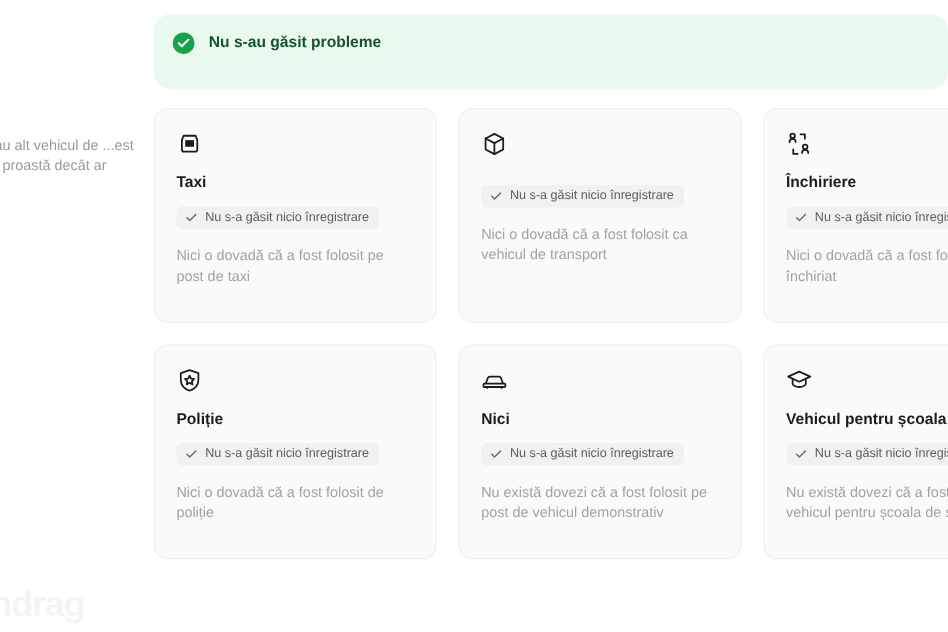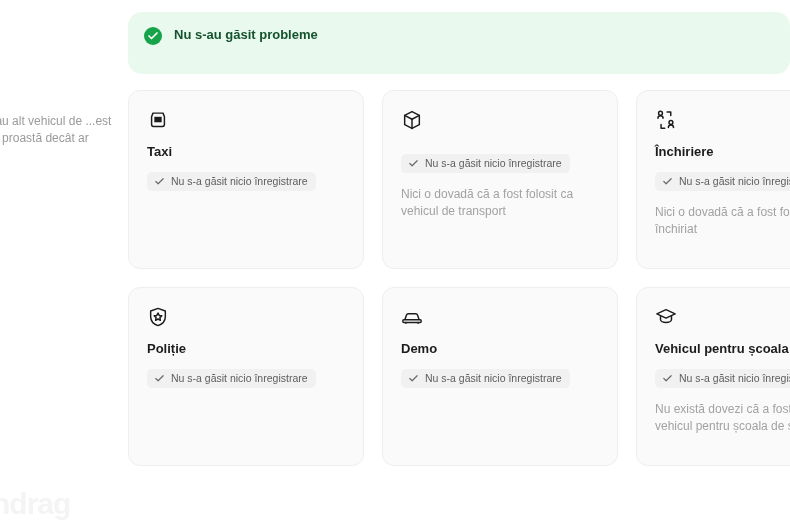--- a/index.html
+++ b/index.html
@@ -229,20 +229,21 @@
         </div>
         <div class="card-title">Taxi</div>
         <div class="card-badge">
           <span class="chk">
             <svg width="11" height="11" viewBox="0 0 24 24" fill="none" stroke="currentColor" stroke-width="2.6" stroke-linecap="round" stroke-linejoin="round">
               <polyline points="20 6 9 17 4 12"></polyline>
             </svg>
           </span>
           <span class="card-badge-text">Nu s-a găsit nicio înregistrare</span>
         </div>
+        <div class="card-desc">Nici o dovadă că a fost folosit pe post de taxi</div>
       </div>
 
       <div class="card">
         <div class="card-icon">
           <svg width="22" height="22" viewBox="0 0 24 24" fill="none" stroke="currentColor" stroke-width="1.6" stroke-linecap="round" stroke-linejoin="round">
             <path d="M12 2.8 L20 7 v10 l-8 4.2 -8 -4.2 V7 Z"></path>
             <path d="M4 7 l8 4.2 8 -4.2"></path>
             <path d="M12 11.2 v10"></path>
           </svg>
         </div>
@@ -289,40 +290,42 @@
         </div>
         <div class="card-title">Poliție</div>
         <div class="card-badge">
           <span class="chk">
             <svg width="11" height="11" viewBox="0 0 24 24" fill="none" stroke="currentColor" stroke-width="2.6" stroke-linecap="round" stroke-linejoin="round">
               <polyline points="20 6 9 17 4 12"></polyline>
             </svg>
           </span>
           <span class="card-badge-text">Nu s-a găsit nicio înregistrare</span>
         </div>
+        <div class="card-desc">Nici o dovadă că a fost folosit de poliție</div>
       </div>
 
       <div class="card">
         <div class="card-icon">
           <svg width="22" height="22" viewBox="0 0 24 24" fill="none" stroke="currentColor" stroke-width="1.6" stroke-linecap="round" stroke-linejoin="round">
             <path d="M4.4 14.4 L6 9.8 a2 2 0 0 1 1.9 -1.3 h8.2 a2 2 0 0 1 1.9 1.3 l1.6 4.6"></path>
             <path d="M3 15 h18 a1 1 0 0 1 1 1 v1 a1 1 0 0 1 -1 1 H3 a1 1 0 0 1 -1 -1 v-1 a1 1 0 0 1 1 -1 Z"></path>
             <path d="M5.4 18 v0.9"></path>
             <path d="M18.6 18 v0.9"></path>
           </svg>
         </div>
-        <div class="card-title">Demo</div>
-        <div class="card-badge">
-          <span class="chk">
-            <svg width="11" height="11" viewBox="0 0 24 24" fill="none" stroke="currentColor" stroke-width="2.6" stroke-linecap="round" stroke-linejoin="round">
-              <polyline points="20 6 9 17 4 12"></polyline>
-            </svg>
-          </span>
-          <span class="card-badge-text">Nu s-a găsit nicio înregistrare</span>
-        </div>
+        <div class="card-title">Nici</div>
+        <div class="card-badge">
+          <span class="chk">
+            <svg width="11" height="11" viewBox="0 0 24 24" fill="none" stroke="currentColor" stroke-width="2.6" stroke-linecap="round" stroke-linejoin="round">
+              <polyline points="20 6 9 17 4 12"></polyline>
+            </svg>
+          </span>
+          <span class="card-badge-text">Nu s-a găsit nicio înregistrare</span>
+        </div>
+        <div class="card-desc">Nu există dovezi că a fost folosit pe post de vehicul demonstrativ</div>
       </div>
 
       <div class="card">
         <div class="card-icon">
           <svg width="22" height="22" viewBox="0 0 24 24" fill="none" stroke="currentColor" stroke-width="1.6" stroke-linecap="round" stroke-linejoin="round">
             <path d="M12 4 L22 8.6 L12 13.2 L2 8.6 Z"></path>
             <path d="M6 10.6 v4.2 c0 1.8 2.7 3.2 6 3.2 s6 -1.4 6 -3.2 v-4.2"></path>
           </svg>
         </div>
         <div class="card-title">Vehicul pentru școala de șoferi</div>

